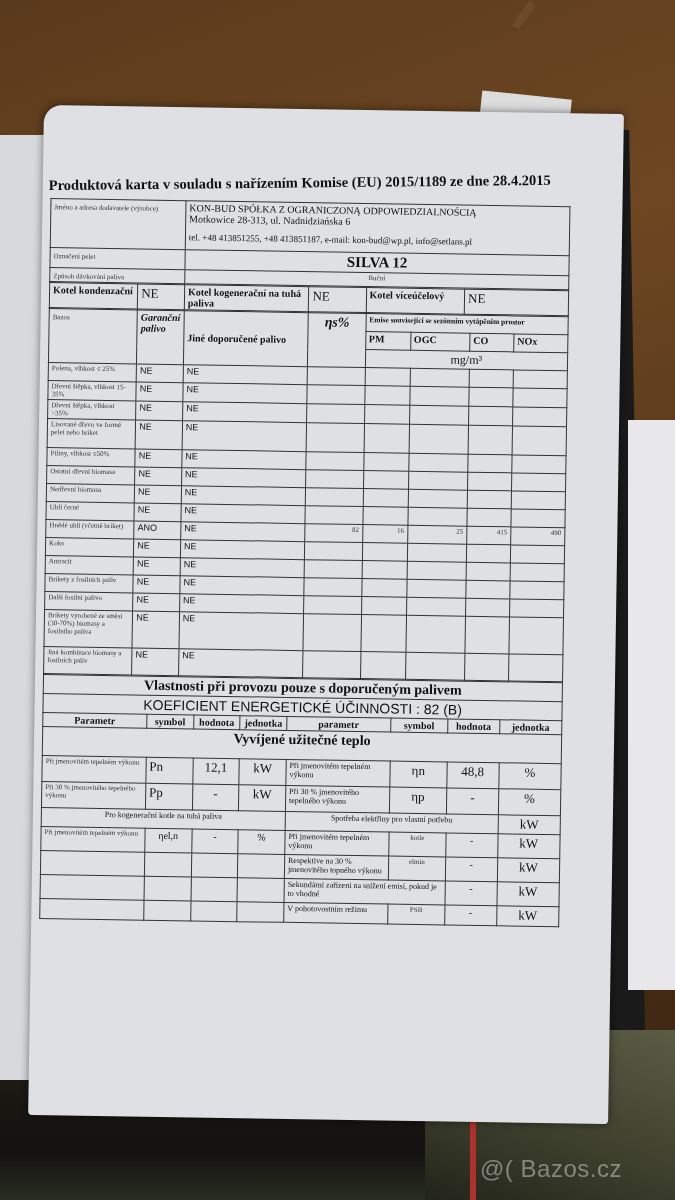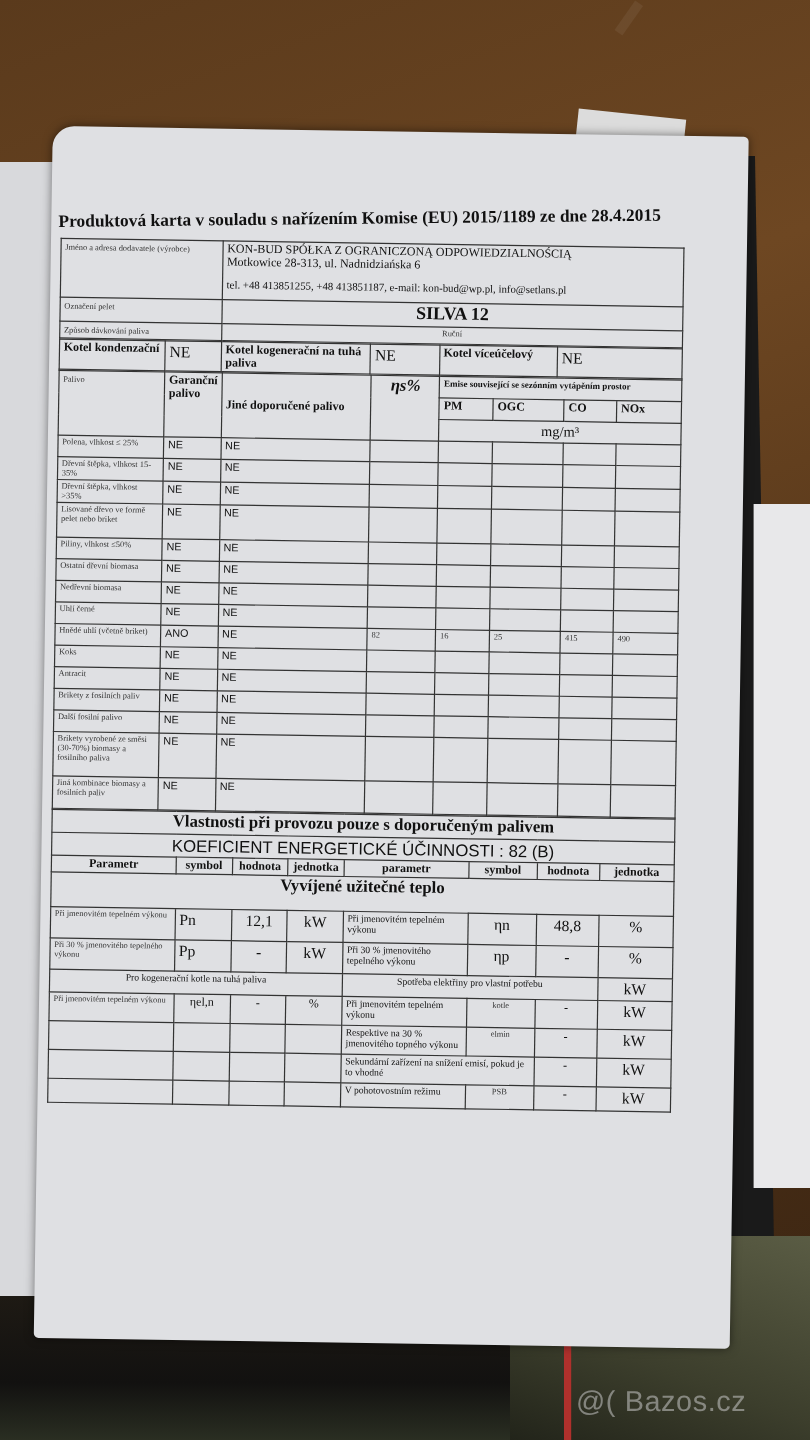--- a/index.html
+++ b/index.html
@@ -17,21 +17,21 @@
     border-right:1px solid #9a9a9a;}
   .cover-edge{position:absolute;left:595px;top:130px;width:42px;height:900px;background:#1a1a1a;transform:skewX(1deg);}
   .right-sheet{position:absolute;left:628px;top:420px;width:47px;height:570px;background:#e8e8ea;}
   .page{position:absolute;left:44px;top:105px;width:580px;height:1010px;background:#dfe0e3;
     border-radius:18px 4px 4px 4px;transform:rotate(0.9deg);transform-origin:top left;
     box-shadow:0 0 8px rgba(0,0,0,0.5);}
   .doc{position:absolute;left:8px;top:72px;width:520px;color:#111;}
   .title{font-weight:bold;font-size:14.5px;transform:rotate(-1.5deg);transform-origin:left;white-space:nowrap;margin-left:-2px;}
   table{border-collapse:collapse;width:100%;}
   td{border:1px solid #333;padding:1px 3px;font-size:10px;vertical-align:top;}
-  .small{font-size:7px;color:#333;}
+  .small{font-size:7px;color:#333;text-align:right;}
   .lbl{font-size:7px;color:#333;}
   .b{font-weight:bold;}
   .ne{font-size:9px;font-family:"Liberation Sans",sans-serif;}
   .big{font-size:13px;}
   .center{text-align:center;}
   .fuel td{height:15px;}
   .watermark{position:absolute;left:480px;top:1155px;color:rgba(200,200,200,0.55);
     font-family:"Liberation Sans",sans-serif;font-size:24px;letter-spacing:0.5px;}
   .sec-title{font-weight:bold;font-size:14px;text-align:center;}
 </style>
@@ -81,22 +81,22 @@
         <td style="width:11%;" class="big">NE</td>
         <td style="width:19%;" class="b">Kotel víceúčelový</td>
         <td class="big">NE</td>
       </tr>
     </tbody>
       </table>
 
     <table class="fuel">
       <tbody>
           <tr>
-        <td rowspan="3" style="width:17%;"><span class="lbl">Palivo</span></td>
-        <td rowspan="3" style="width:9%;" class="b">Garanční palivo</td>
+        <td rowspan="3" style="width:17%;"><span class="lbl">Bazos</span></td>
+        <td rowspan="3" style="width:9%;font-style:italic;" class="b">Garanční palivo</td>
         <td rowspan="3" style="width:24%;vertical-align:middle;" class="b">Jiné doporučené palivo</td>
         <td rowspan="3" style="width:11%;font-size:14px;font-style:italic;" class="center b">ηs%</td>
         <td colspan="4" style="font-size:7.5px;" class="b">Emise související se sezónním vytápěním prostor</td>
       </tr>
       <tr>
         <td class="b">PM</td>
         <td class="b">OGC</td>
         <td class="b">CO</td>
         <td class="b">NOx</td>
       </tr>

